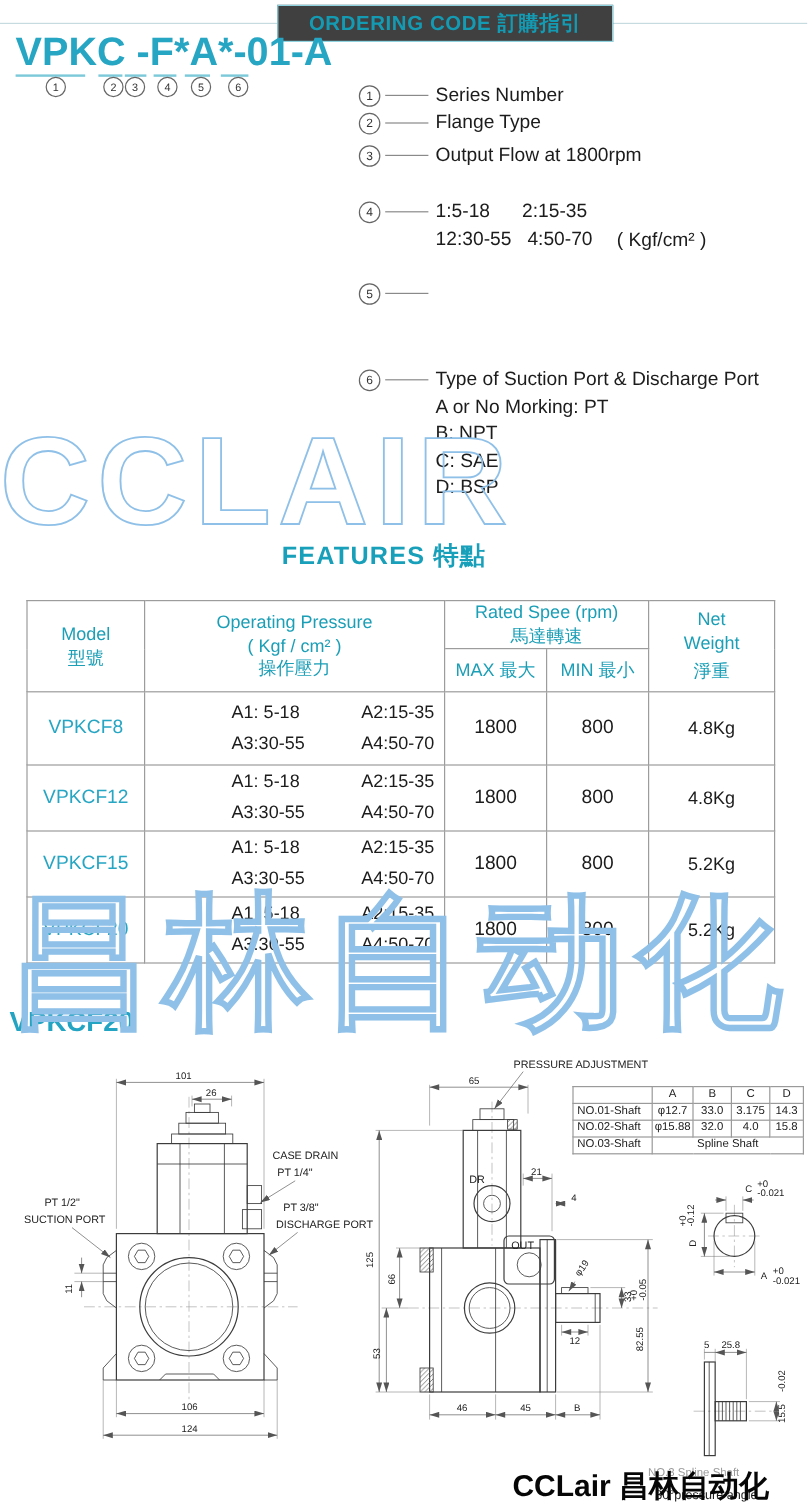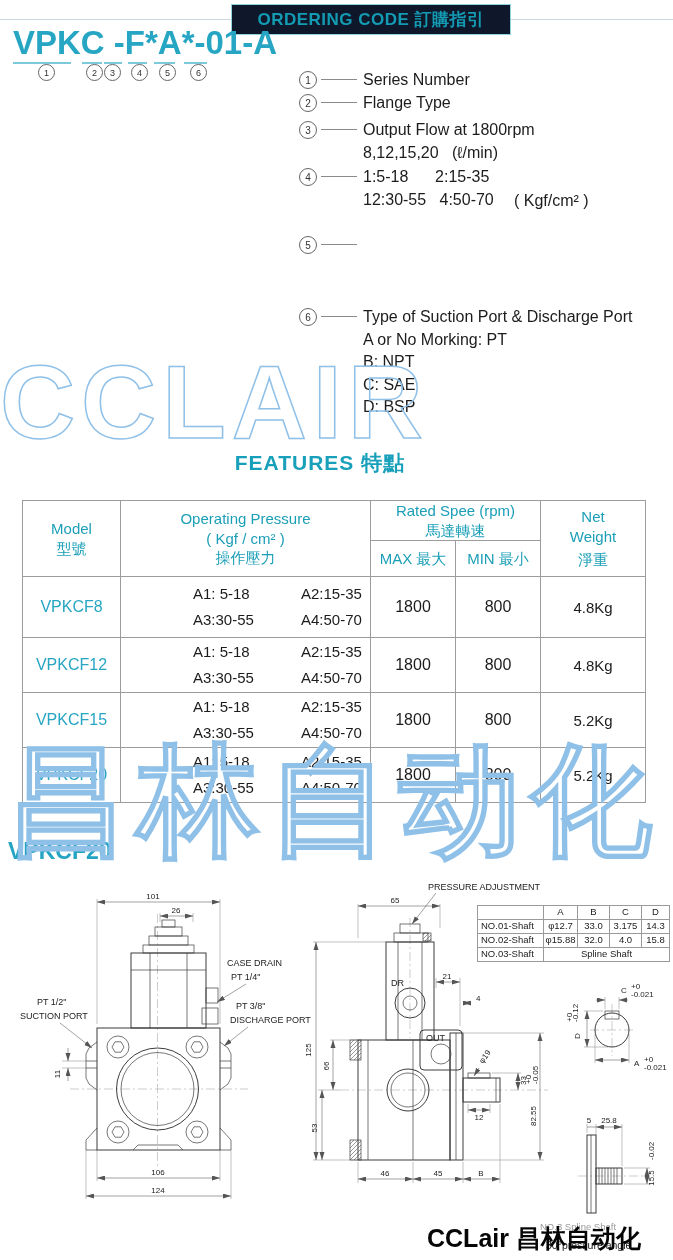--- a/index.html
+++ b/index.html
@@ -1,19 +1,19 @@
 <!DOCTYPE html>
 <html><head>
 <meta charset="utf-8">
 <style>
   html,body{margin:0;padding:0;background:#fff}
   .page{position:relative;width:673px;height:1260px;background:#ffffff;overflow:hidden;
         font-family:"Liberation Sans",sans-serif;color:#1c1c1c}
   .top-rule{position:absolute;left:0;top:19px;width:673px;height:1px;background:#c6dbe0}
-  .oc-box{position:absolute;left:231px;top:4px;width:278px;height:29px;background:#0f172a;
+  .oc-box{position:absolute;left:231px;top:4px;width:278px;height:29px;background:#404040;
           border:1px solid #8fd3e0;display:flex;align-items:center;justify-content:center;
           color:#149bb4;font-weight:bold;font-size:17px;letter-spacing:.5px;z-index:2}
   .code{position:absolute;left:13px;top:24px;font-size:33px;font-weight:bold;color:#27a6c4;z-index:2}
   .u{position:absolute;top:62px;height:2px;background:#7cc9da;z-index:2}
   .circ{position:absolute;width:15px;height:15px;border:1px solid #666;border-radius:50%;
         background:#fff;display:flex;align-items:center;justify-content:center;
         font-size:9px;color:#333;z-index:2}
   .leg{position:absolute;left:299px;display:flex;align-items:flex-start;z-index:2}
   .circ2{width:16px;height:16px;border:1px solid #666;border-radius:50%;flex:none;
          display:flex;align-items:center;justify-content:center;font-size:10px;color:#333;background:#fff;margin-top:2px}
@@ -87,21 +87,20 @@
     <span class="dash"></span>
     <div>
         <div class="leg-title">Flange Type</div>
       </div>
   </div>
   <div class="leg" style="top:119px">
     <span class="circ2">3</span>
     <span class="dash"></span>
     <div>
       <div class="leg-title">Output Flow at 1800rpm</div>
-      <div class="leg-sub">8,12,15,20   (ℓ/min)</div>
     </div>
   </div>
   <div class="leg" style="top:166px">
     <span class="circ2">4</span>
     <span class="dash"></span>
     <div>
       <div class="leg-sub">1:5-18      2:15-35</div>
       <div class="leg-sub">12:30-55   4:50-70</div>
     </div>
   </div>

